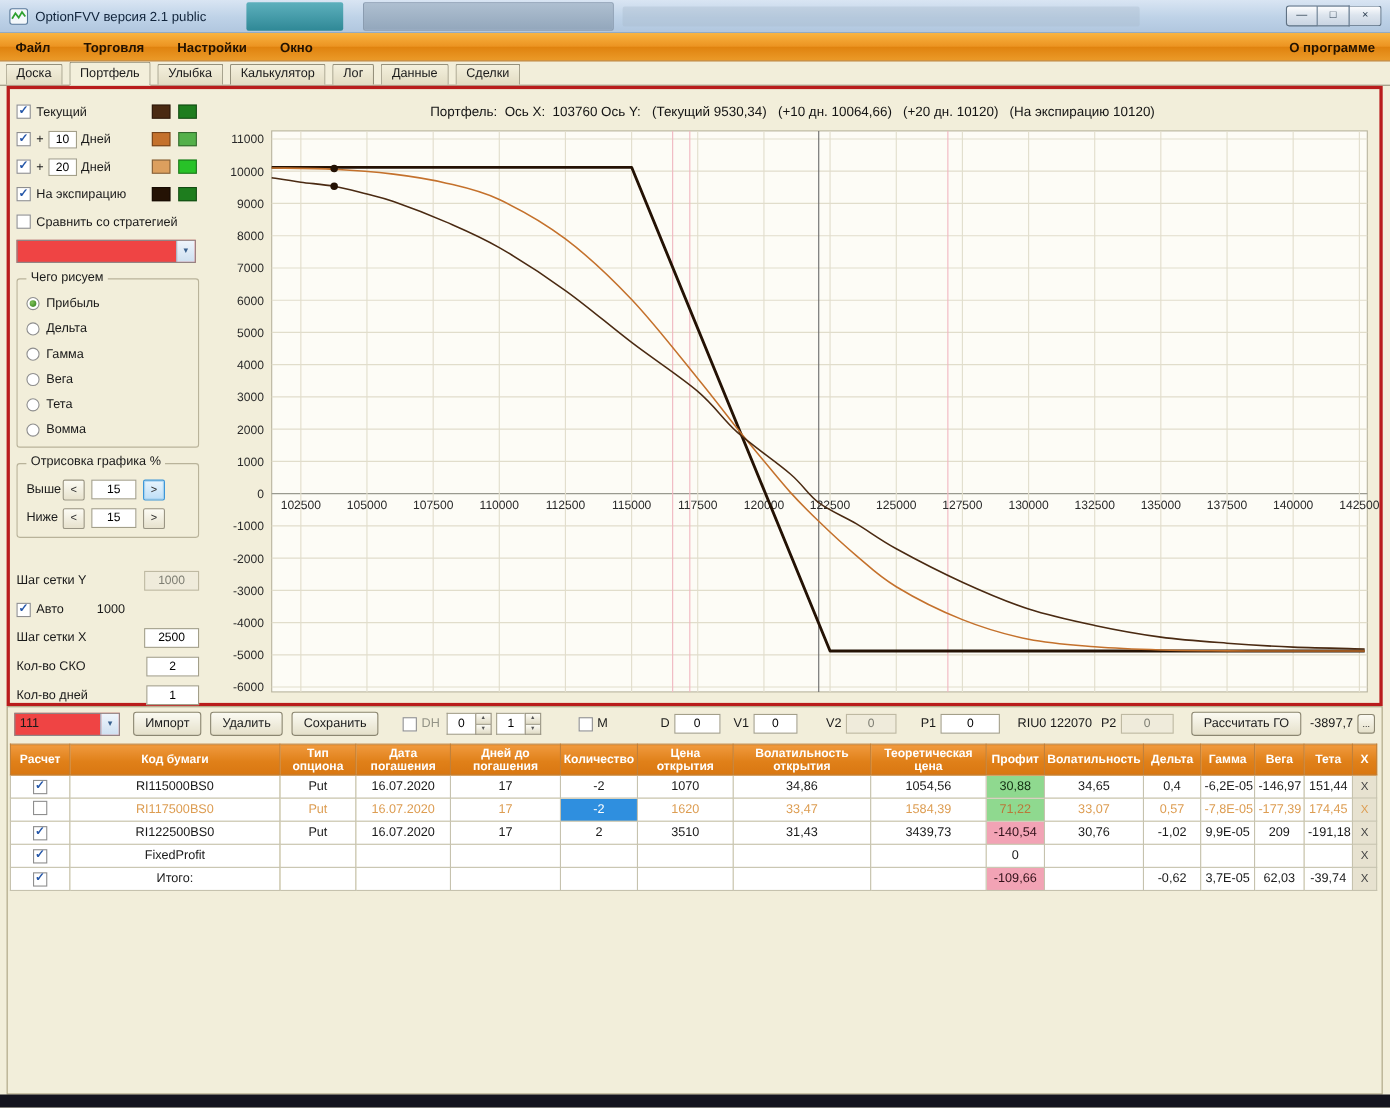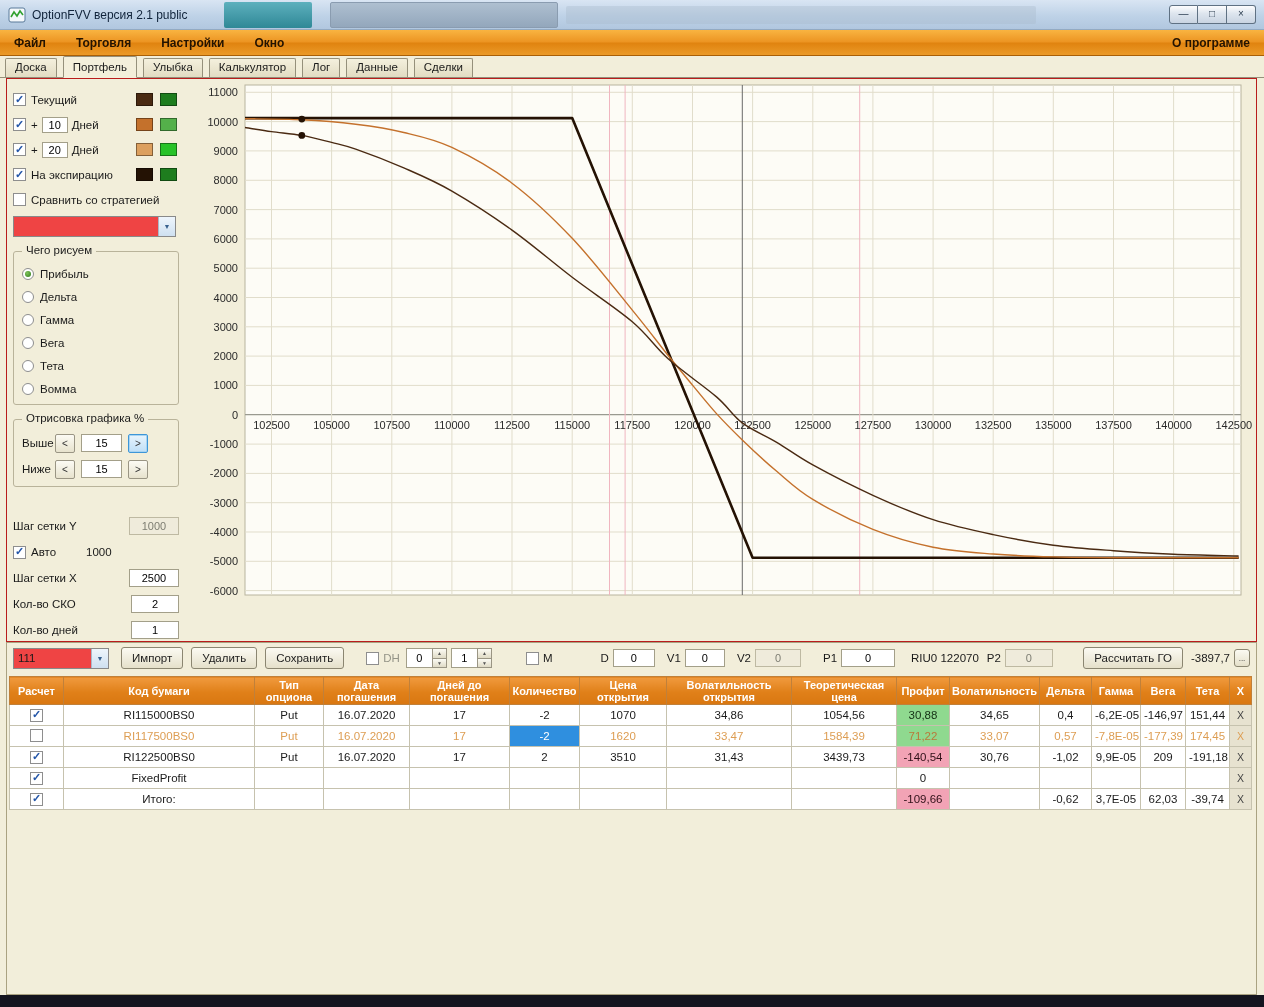--- a/index.html
+++ b/index.html
@@ -30,21 +30,21 @@
     font-weight:bold;color:#241300;font-size:12px}
   .menu-items{display:flex;gap:30px}
   .menu-about{margin-left:auto}
   
   .tabstrip{position:absolute;top:56px;left:0;right:0;height:22px;display:flex;align-items:flex-end;
     padding-left:5px;border-bottom:1px solid #95907b;background:#f2eeda}
   .tab{height:19px;line-height:17px;padding:0 9px;border:1px solid #95907b;border-bottom:none;
     border-radius:2px 2px 0 0;margin-right:6px;background:linear-gradient(180deg,#f4f0dd,#e2dcc3)}
   .tab.active{height:22px;line-height:20px;background:#f3efdb;border-bottom:1px solid #f3efdb;margin-bottom:-1px;position:relative;z-index:2}
   
-  .main-panel{position:absolute;left:6px;right:7px;top:78px;height:564px;border:1px solid #b91c1c;background:#f2eeda}
+  .main-panel{position:absolute;left:6px;right:7px;top:78px;height:564px;border:3px solid #b91c1c;background:#f2eeda}
   .sidebar{position:absolute;left:0;top:0;bottom:0;width:178px;padding:8px 6px 0 6px}
   .srow{display:flex;align-items:center;height:25px}
   .cbx{width:13px;height:13px;border:1px solid #8e8e8e;background:#fff;display:inline-flex;flex:none;
        align-items:center;justify-content:center}
   .cbx.checked::after{content:"✓";font-size:11px;line-height:1;color:#2456a8;font-weight:bold;margin-top:-1px}
   .slbl{margin-left:5px}
   .plus{margin-left:5px}
   .dinp{width:26px;height:16px;margin-left:4px;text-align:center;border:1px solid #a39f89;background:#fff;
         font-size:11px;font-family:inherit;padding:0}
   .dlbl{margin-left:4px}
@@ -86,21 +86,21 @@
   
   .portfolio{position:absolute;left:6px;right:7px;top:642px;height:353px;border:1px solid #aaa281;background:#f2eeda}
   .pf-label{padding:3px 0 0 6px}
   .pf-controls{display:flex;align-items:center;height:24px;margin-top:3px;padding:0 6px}
   .pf-controls .combo{width:96px}
   .btn{height:22px;border:1px solid #8b8671;border-radius:3px;padding:0 10px;color:#1c1c1c;
     background:linear-gradient(180deg,#fbfaf2,#e5e0ca);font-size:11.5px;font-family:inherit}
   .btn.tiny{width:16px;height:18px;padding:0;font-size:8px}
   .dh-lbl{color:#949487;margin-left:4px}
   .mlbl{margin-left:4px}
-  .ml4{margin-left:4px}.ml6{margin-left:6px}.ml8{margin-left:8px}.ml10{margin-left:12px}
+  .ml4{margin-left:4px}.ml6{margin-left:6px}.ml8{margin-left:8px}.ml10{margin-left:26px}
   .ml12{margin-left:12px}.ml16{margin-left:16px}.ml22{margin-left:22px}.ml34{margin-left:34px}
   .ml48{margin-left:48px}.mlauto{margin-left:auto}
   .spin{display:flex;height:20px;align-items:stretch}
   .spinval{width:26px;border:1px solid #a39f89;border-right:none;text-align:center;font-size:11px;
     font-family:inherit;padding:0}
   .spinbtns{display:flex;flex-direction:column;width:15px}
   .sb{flex:1;border:1px solid #9a9584;background:linear-gradient(180deg,#fcfbf4,#e0dbc6);
     font-size:5px;line-height:8px;text-align:center;color:#555}
   .sb+.sb{border-top:none}
   .pf-table{margin:6px 0 0 2px;border-collapse:collapse;table-layout:fixed;width:1242px;font-size:11.5px}
@@ -270,20 +270,21 @@
       <span class="glbl">Кол-во СКО</span>
       <input class="mini w48" value="2" style="">
     </div>
     <div class="grow">
       <span class="glbl">Кол-во дней</span>
       <input class="mini w48" value="1" style="">
     </div>
   </div>
 
   <div class="chart-area">
+    <div class="chart-title">Портфель:  Ось X:  103760 Ось Y:   (Текущий 9530,34)   (+10 дн. 10064,66)   (+20 дн. 10120)   (На экспирацию 10120)</div>
     <svg id="chart-svg" width="1066" height="524" viewBox="0 0 1066 524">
         <rect x="58" y="6" width="996" height="510" fill="#fdfcf6" stroke="#b8b49e"></rect>
         <line x1="58" y1="13.3" x2="1054" y2="13.3" stroke="#e1ddcb" stroke-width="1"></line>
         <line x1="58" y1="42.6" x2="1054" y2="42.6" stroke="#e1ddcb" stroke-width="1"></line>
         <line x1="58" y1="71.9" x2="1054" y2="71.9" stroke="#e1ddcb" stroke-width="1"></line>
         <line x1="58" y1="101.3" x2="1054" y2="101.3" stroke="#e1ddcb" stroke-width="1"></line>
         <line x1="58" y1="130.6" x2="1054" y2="130.6" stroke="#e1ddcb" stroke-width="1"></line>
         <line x1="58" y1="159.9" x2="1054" y2="159.9" stroke="#e1ddcb" stroke-width="1"></line>
         <line x1="58" y1="189.2" x2="1054" y2="189.2" stroke="#e1ddcb" stroke-width="1"></line>
         <line x1="58" y1="218.5" x2="1054" y2="218.5" stroke="#e1ddcb" stroke-width="1"></line>

